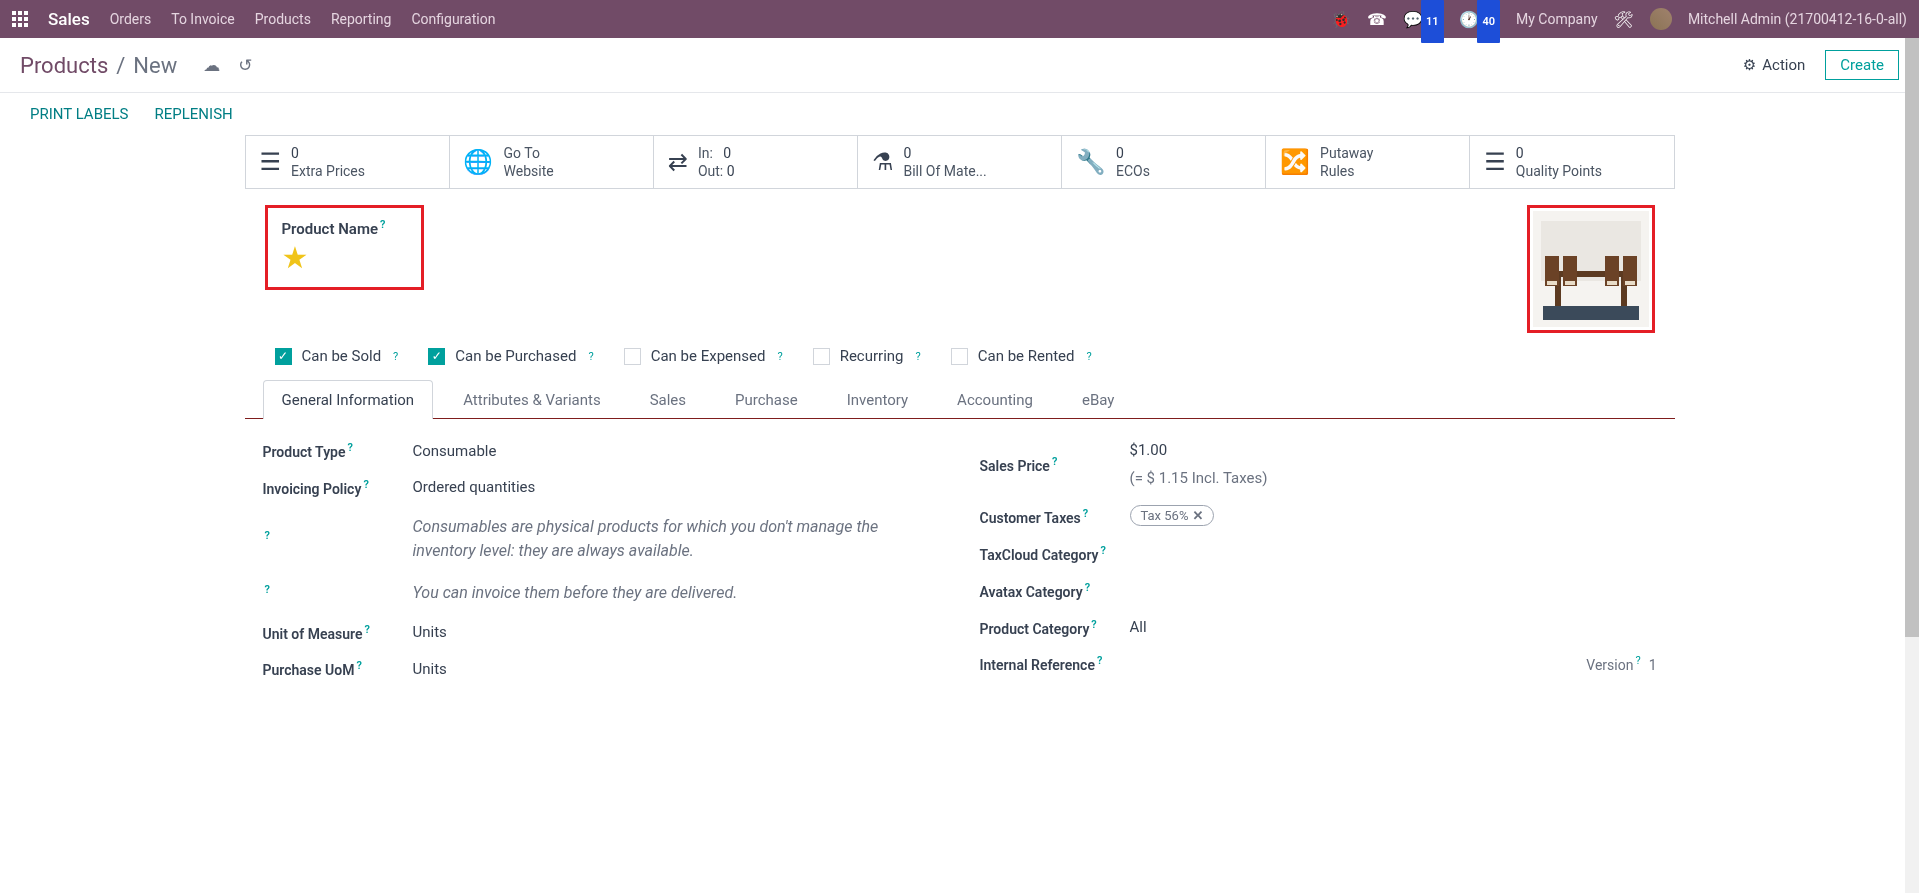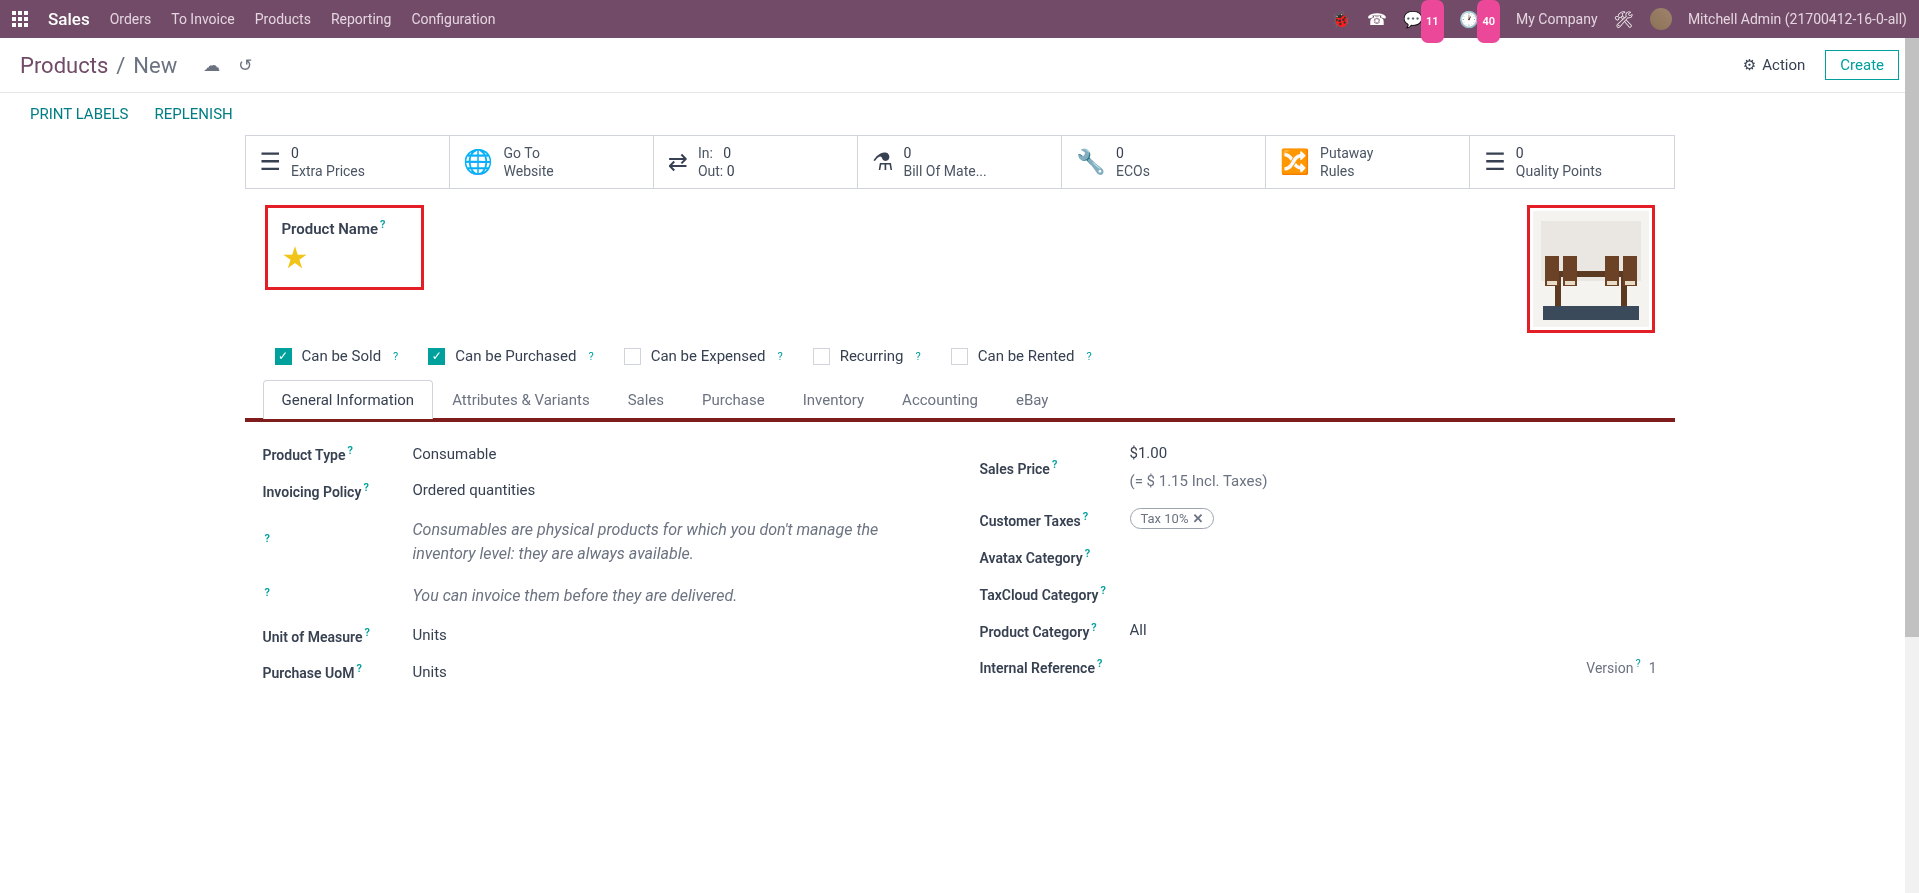--- a/index.html
+++ b/index.html
@@ -7,21 +7,21 @@
 
 
 .navbar { background: #714B67; color: #fff; display: flex; align-items: center; height: 38px; padding: 0 12px; justify-content: space-between; }
 .navbar-left { display: flex; align-items: center; gap: 20px; }
 .navbar-right { display: flex; align-items: center; gap: 16px; }
 .apps-icon { display: grid; grid-template-columns: repeat(3, 4px); grid-template-rows: repeat(3, 4px); gap: 2px; cursor: pointer; }
 .apps-icon span { background: #fff; width: 4px; height: 4px; }
 .navbar-brand { font-size: 17px; font-weight: 500; }
 .navbar-item { font-size: 14px; cursor: pointer; color: #e5d5e0; }
 .navbar-icon { font-size: 16px; cursor: pointer; position: relative; }
-.badge { background: #ec4899; color: #fff; font-size: 11px; padding: 15px 5px; border-radius: 7px; margin-left: -2px; font-weight: 600; }
+.badge { background: #1d4ed8; color: #fff; font-size: 11px; padding: 15px 5px; border-radius: 1px; margin-left: -2px; font-weight: 600; }
 .avatar { width: 22px; height: 22px; border-radius: 50%; background: linear-gradient(45deg,#8b7355,#a0826d); display: inline-block; }
 
 
 .breadcrumb-row { display: flex; align-items: center; justify-content: space-between; padding: 12px 20px; border-bottom: 1px solid #e5e7eb; }
 .breadcrumb { display: flex; align-items: center; gap: 8px; }
 .breadcrumb .bc-link { color: #714B67; font-size: 22px; cursor: pointer; }
 .breadcrumb .bc-sep { color: #6b7280; font-size: 22px; }
 .breadcrumb .bc-current { color: #6b7280; font-size: 22px; }
 .breadcrumb-icons { display: flex; gap: 18px; margin-left: 18px; color: #6b7280; font-size: 17px; }
 .breadcrumb-actions { display: flex; align-items: center; gap: 20px; }
@@ -55,21 +55,21 @@
 .product-image { width: 116px; height: 116px; background: #f3f4f6; display:flex; align-items:center; justify-content:center; overflow:hidden; }
 .help-q { color: #00a09d; font-size: 11px; vertical-align: super; margin-left: 2px; cursor: help; }
 
 
 .checkbox-row { display: flex; gap: 30px; padding: 6px 30px 14px; align-items: center; }
 .cb-item { display: flex; align-items: center; gap: 10px; font-size: 15px; color: #374151; cursor: pointer; }
 .cb { width: 17px; height: 17px; border: 1px solid #d1d5db; display: inline-flex; align-items: center; justify-content: center; font-size: 12px; }
 .cb.checked { background: #00a09d; border-color: #00a09d; color: #fff; }
 
 
-.tabs { display: flex; border-bottom: 4px solid #7f1d1d; padding: 0 18px; }
+.tabs { display: flex; border-bottom: 1px solid #7f1d1d; padding: 0 18px; gap: 11px; }
 .tab { padding: 10px 18px; font-size: 15px; color: #6b7280; cursor: pointer; border: 1px solid transparent; border-bottom: none; position: relative; top: 1px; }
 .tab.active { color: #374151; border-color: #d1d5db; background: #fff; border-radius: 4px 4px 0 0; }
 
 
 .form-area { display: flex; padding: 22px 18px; gap: 40px; }
 .form-col { flex: 1; display: flex; flex-direction: column; gap: 18px; }
 .form-row { display: flex; align-items: center; }
 .form-label { width: 150px; font-size: 14px; font-weight: 600; color: #374151; }
 .form-value { flex: 1; font-size: 15px; color: #374151; }
 .form-note { font-style: italic; color: #6b7280; font-size: 16px; line-height: 1.5; }
@@ -294,31 +294,31 @@
         <div class="form-label"><span>Sales Price</span><span class="help-q">?</span></div>
         <div class="form-value">
           <div>$1.00</div>
           <div style="margin-top:10px;color:#6b7280">(= $ 1.15 Incl. Taxes)</div>
         </div>
       </div>
       <div class="form-row">
         <div class="form-label"><span>Customer Taxes</span><span class="help-q">?</span></div>
         <div class="form-value">
           <span class="tax-tag">
-              <span>Tax 10%</span> 
+              <span>Tax 56%</span> 
               <span class="x">✕</span>
             </span>
         </div>
       </div>
       <div class="form-row">
+        <div class="form-label"><span>TaxCloud Category</span><span class="help-q">?</span></div>
+        <div class="form-value"></div>
+      </div>
+      <div class="form-row">
         <div class="form-label"><span>Avatax Category</span><span class="help-q">?</span></div>
-        <div class="form-value"></div>
-      </div>
-      <div class="form-row">
-        <div class="form-label"><span>TaxCloud Category</span><span class="help-q">?</span></div>
         <div class="form-value"></div>
       </div>
       <div class="form-row">
         <div class="form-label"><span>Product Category</span><span class="help-q">?</span></div>
         <div class="form-value">All</div>
       </div>
       <div class="form-row" style="align-items:flex-start">
         <div class="form-label"><span>Internal Reference</span><span class="help-q">?</span></div>
         <div class="form-value version-row">
           <span><span>Version</span><span class="help-q">?</span></span>

